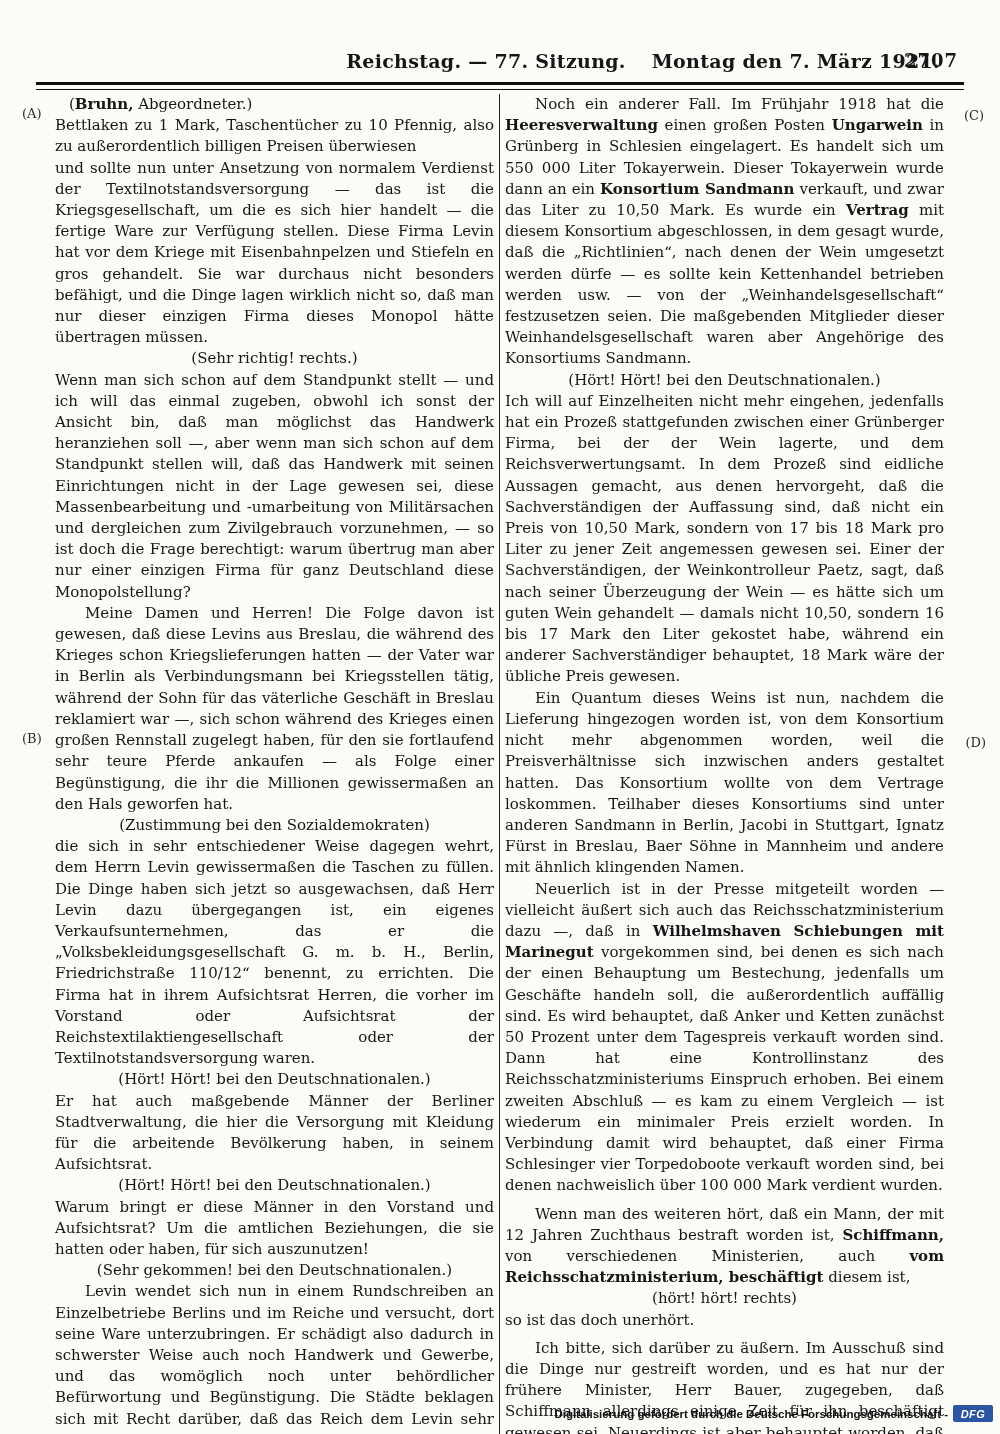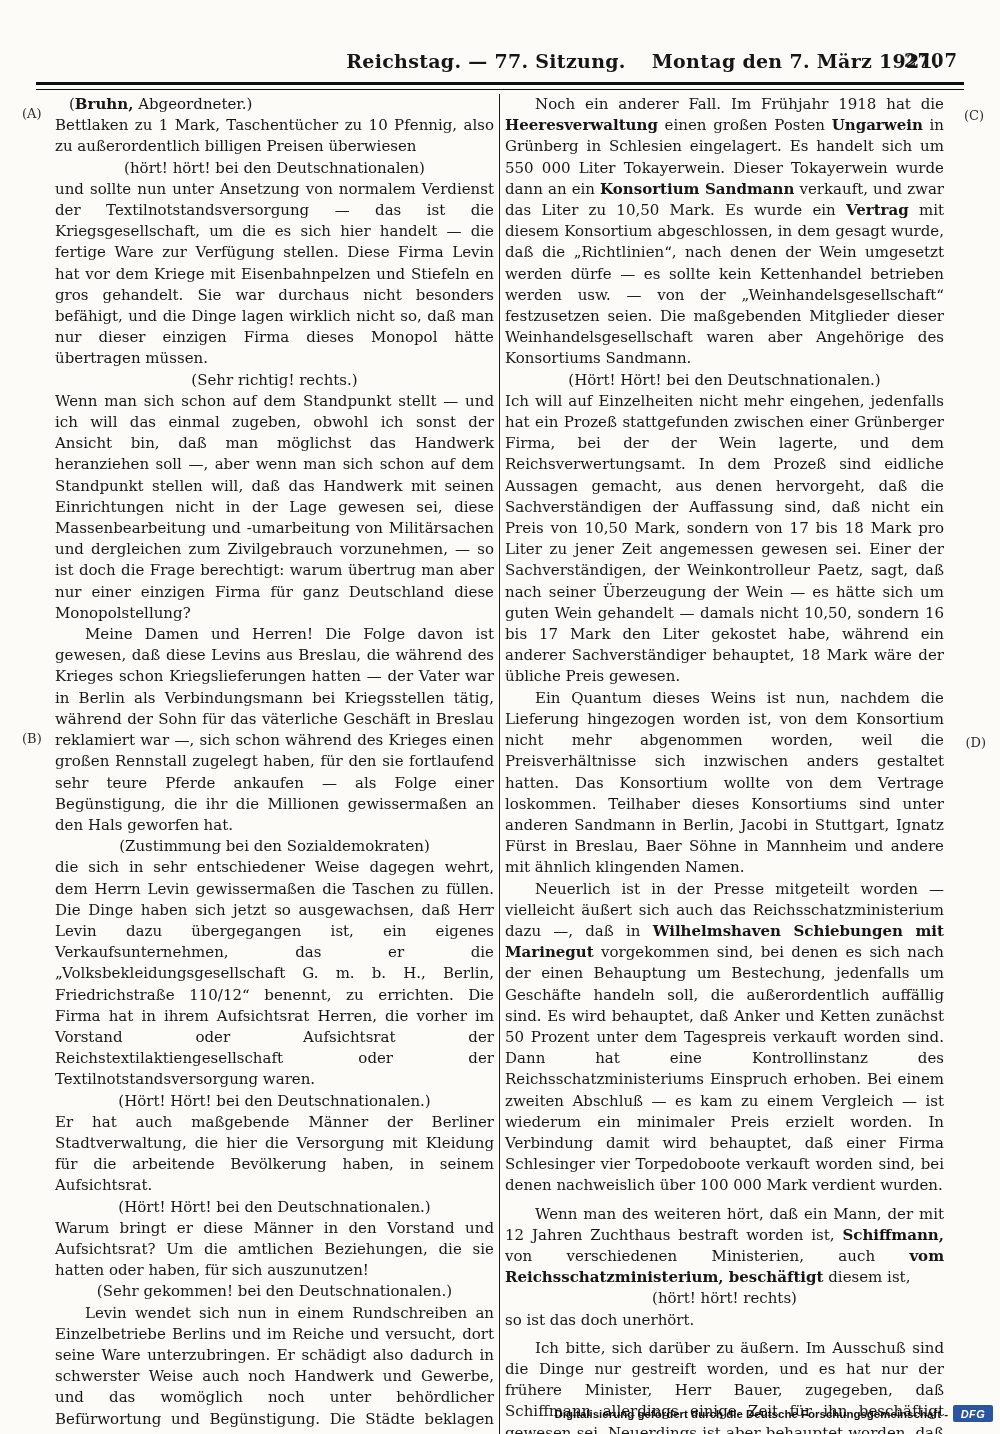--- a/index.html
+++ b/index.html
@@ -81,21 +81,20 @@
 
   <div class="marginlabel ml-a">(A)</div>
   <div class="marginlabel ml-b">(B)</div>
   <div class="marginlabel ml-c">(C)</div>
   <div class="marginlabel ml-d">(D)</div>
 
   <div class="columns">
     <div class="col">
         <p class="para speaker"><span>(</span><span class="b">Bruhn,</span><span> Abgeordneter.)</span></p>
         <p class="para"><span>Bettlaken zu 1 Mark, Taschentücher zu 10 Pfennig, also zu außerordentlich billigen Preisen überwiesen</span></p>
-        <p class="stage"><span>(hört! hört! bei den Deutschnationalen)</span></p>
         <p class="para"><span>und sollte nun unter Ansetzung von normalem Verdienst der Textilnotstandsversorgung — das ist die Kriegsgesellschaft, um die es sich hier handelt — die fertige Ware zur Verfügung stellen. Diese Firma Levin hat vor dem Kriege mit Eisenbahnpelzen und Stiefeln en gros gehandelt. Sie war durchaus nicht besonders befähigt, und die Dinge lagen wirklich nicht so, daß man nur dieser einzigen Firma dieses Monopol hätte übertragen müssen.</span></p>
         <p class="stage"><span>(Sehr richtig! rechts.)</span></p>
         <p class="para"><span>Wenn man sich schon auf dem Standpunkt stellt — und ich will das einmal zugeben, obwohl ich sonst der Ansicht bin, daß man möglichst das Handwerk heranziehen soll —, aber wenn man sich schon auf dem Standpunkt stellen will, daß das Handwerk mit seinen Einrichtungen nicht in der Lage gewesen sei, diese Massenbearbeitung und -umarbeitung von Militärsachen und dergleichen zum Zivilgebrauch vorzunehmen, — so ist doch die Frage berechtigt: warum übertrug man aber nur einer einzigen Firma für ganz Deutschland diese Monopolstellung?</span></p>
         <p class="para indent"><span>Meine Damen und Herren! Die Folge davon ist gewesen, daß diese Levins aus Breslau, die während des Krieges schon Kriegslieferungen hatten — der Vater war in Berlin als Verbindungsmann bei Kriegsstellen tätig, während der Sohn für das väterliche Geschäft in Breslau reklamiert war —, sich schon während des Krieges einen großen Rennstall zugelegt haben, für den sie fortlaufend sehr teure Pferde ankaufen — als Folge einer Begünstigung, die ihr die Millionen gewissermaßen an den Hals geworfen hat.</span></p>
         <p class="stage"><span>(Zustimmung bei den Sozialdemokraten)</span></p>
         <p class="para"><span>die sich in sehr entschiedener Weise dagegen wehrt, dem Herrn Levin gewissermaßen die Taschen zu füllen. Die Dinge haben sich jetzt so ausgewachsen, daß Herr Levin dazu übergegangen ist, ein eigenes Verkaufsunternehmen, das er die „Volksbekleidungsgesellschaft G. m. b. H., Berlin, Friedrichstraße 110/12“ benennt, zu errichten. Die Firma hat in ihrem Aufsichtsrat Herren, die vorher im Vorstand oder Aufsichtsrat der Reichstextilaktiengesellschaft oder der Textilnotstandsversorgung waren.</span></p>
         <p class="stage"><span>(Hört! Hört! bei den Deutschnationalen.)</span></p>
         <p class="para"><span>Er hat auch maßgebende Männer der Berliner Stadtverwaltung, die hier die Versorgung mit Kleidung für die arbeitende Bevölkerung haben, in seinem Aufsichtsrat.</span></p>
         <p class="stage"><span>(Hört! Hört! bei den Deutschnationalen.)</span></p>
         <p class="para"><span>Warum bringt er diese Männer in den Vorstand und Aufsichtsrat? Um die amtlichen Beziehungen, die sie hatten oder haben, für sich auszunutzen!</span></p>

